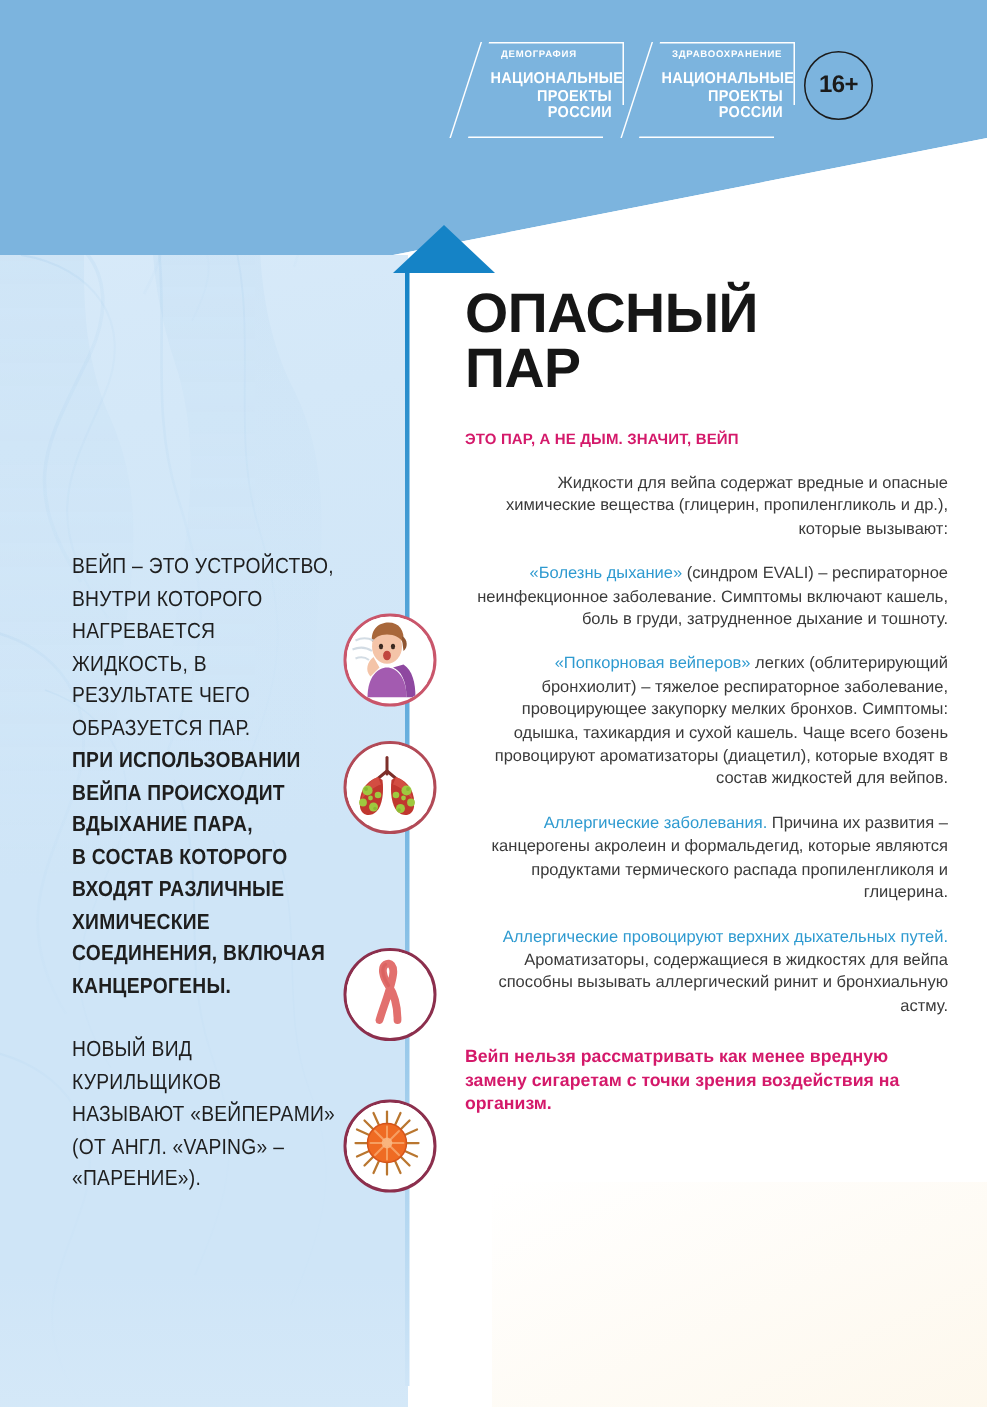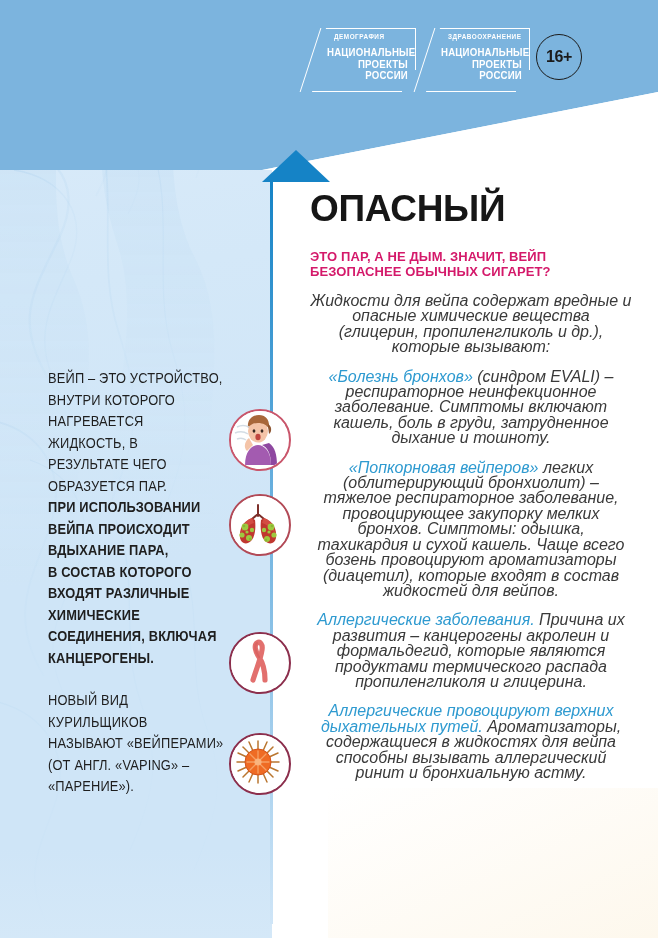--- a/index.html
+++ b/index.html
@@ -163,36 +163,35 @@
     line-height: 37px;
     font-weight: 700;
     color: #161616;
     letter-spacing: -.3px;
     margin: 4px 0 22px 0;
     font-family: "Liberation Sans", sans-serif;
   }
   .title span { display: block; }
 
   .subtitle {
-    font-size: 13px;
+    font-size: 10px;
     line-height: 15px;
     font-weight: 700;
     color: #d4196a;
     letter-spacing: .1px;
     margin: 0 0 14px 0;
   }
   .subtitle span { display: block; }
 
   .para {
-    font-size: 16px;
+    font-size: 11px;
     line-height: 15.4px;
     color: #3a3a3a;
     margin: 0 0 14px 0;
-    text-align: center;
-    font-style: italic;
+    text-align: right;
   }
   .para .hl { color: #2e9ad0; }
 
   .closing {
     font-size: 11.8px;
     line-height: 15.6px;
     font-weight: 700;
     color: #d4196a;
     margin: 18px 0 0 0;
   }
@@ -447,43 +446,44 @@
           <path d="M35 19 L 19 35"></path>
       </g>
       <circle cx="27" cy="27" r="3.6" fill="#f9b985" opacity=".85"></circle>
     </svg>
   </div>
 
   <div class="content">
 
     <h1 class="title">
       <span>ОПАСНЫЙ</span>
+      <span>ПАР</span>
     </h1>
 
     <div class="subtitle">
       <span>ЭТО ПАР, А НЕ ДЫМ. ЗНАЧИТ, ВЕЙП</span>
-      <span>БЕЗОПАСНЕЕ ОБЫЧНЫХ СИГАРЕТ?</span>
     </div>
 
     <p class="para">Жидкости для вейпа содержат вредные и опасные химические вещества (глицерин, пропиленгликоль и др.), которые вызывают:</p>
 
     <p class="para">
-      <span class="hl">«Болезнь бронхов»</span><span> (синдром EVALI) – респираторное неинфекционное заболевание. Симптомы включают кашель, боль в груди, затрудненное дыхание и тошноту.</span>
+      <span class="hl">«Болезнь дыхание»</span><span> (синдром EVALI) – респираторное неинфекционное заболевание. Симптомы включают кашель, боль в груди, затрудненное дыхание и тошноту.</span>
     </p>
 
     <p class="para">
       <span class="hl">«Попкорновая вейперов»</span><span> легких (облитерирующий бронхиолит) – тяжелое респираторное заболевание, провоцирующее закупорку мелких бронхов. Симптомы: одышка, тахикардия и сухой кашель. Чаще всего бозень провоцируют ароматизаторы (диацетил), которые входят в состав жидкостей для вейпов.</span>
     </p>
 
     <p class="para">
       <span class="hl">Аллергические заболевания.</span><span> Причина их развития – канцерогены акролеин и формальдегид, которые являются продуктами термического распада пропиленгликоля и глицерина.</span>
     </p>
 
     <p class="para">
       <span class="hl">Аллергические провоцируют верхних дыхательных путей.</span><span> Ароматизаторы, содержащиеся в жидкостях для вейпа способны вызывать аллергический ринит и бронхиальную астму.</span>
     </p>
 
+    <p class="closing">Вейп нельзя рассматривать как менее вредную замену сигаретам с точки зрения воздействия на организм.</p>
 
   </div>
 
   <div class="warm-tint"></div>
 
 </div>
 
 </body></html>

